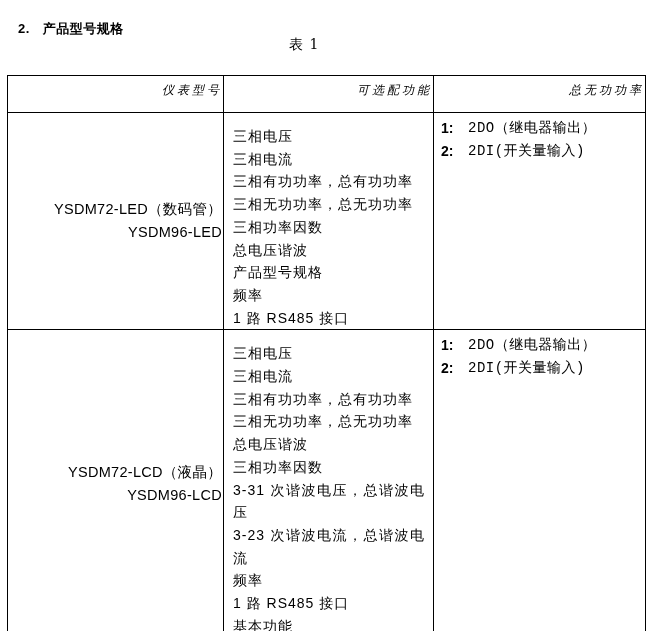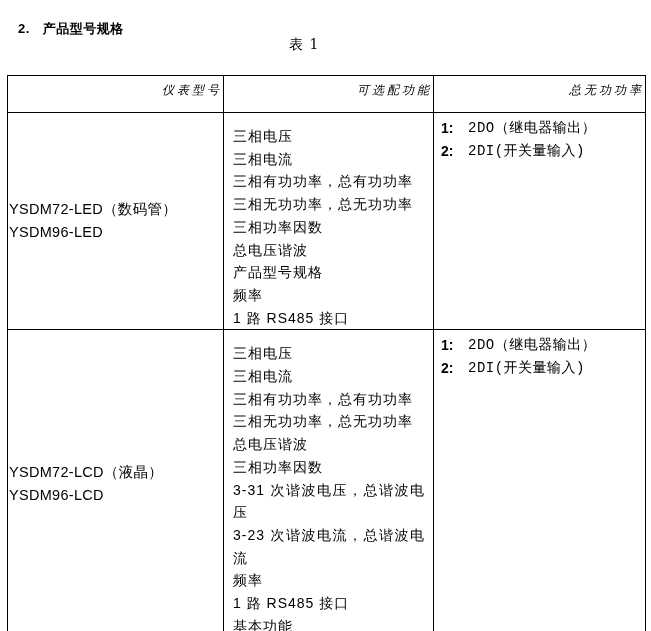--- a/index.html
+++ b/index.html
@@ -60,21 +60,21 @@
     text-align: right;
     letter-spacing: 3px;
     font-size: 12px;
     font-style: italic;
   }
 
   tbody tr:nth-of-type(1) td { height: 214px; }
   tbody tr:nth-of-type(2) td { height: 297px; }
 
   .model-cell {
-    text-align: left;
+    text-align: right;
     vertical-align: middle;
     line-height: 23px;
     font-size: 14.5px;
     letter-spacing: 0.3px;
   }
   .func-cell {
     vertical-align: top;
     padding: 12px 8px 0 9px;
     line-height: 22.7px;
     letter-spacing: 1px;

